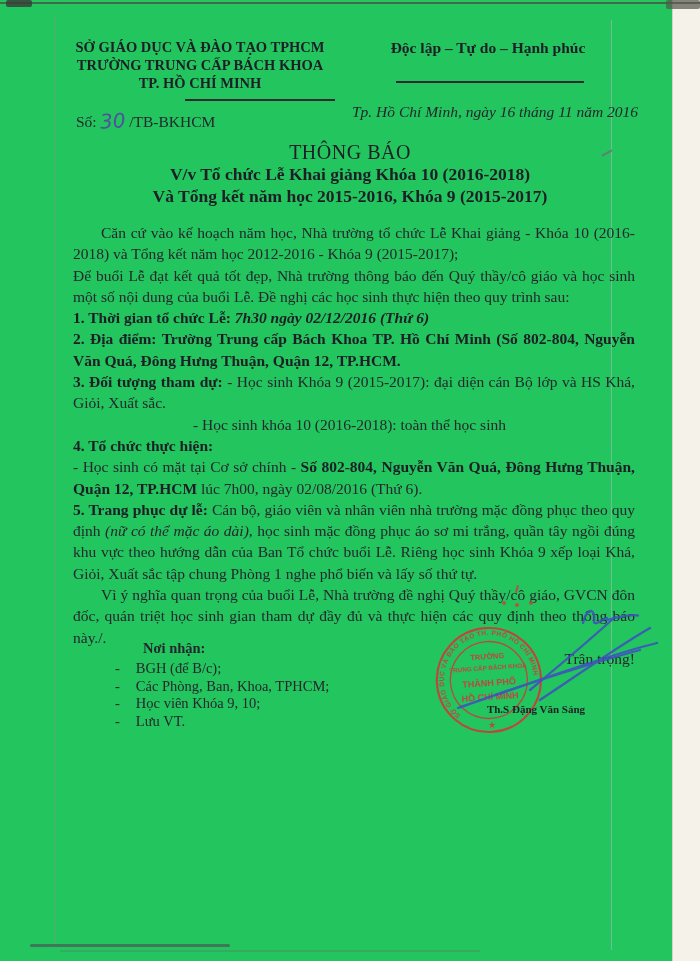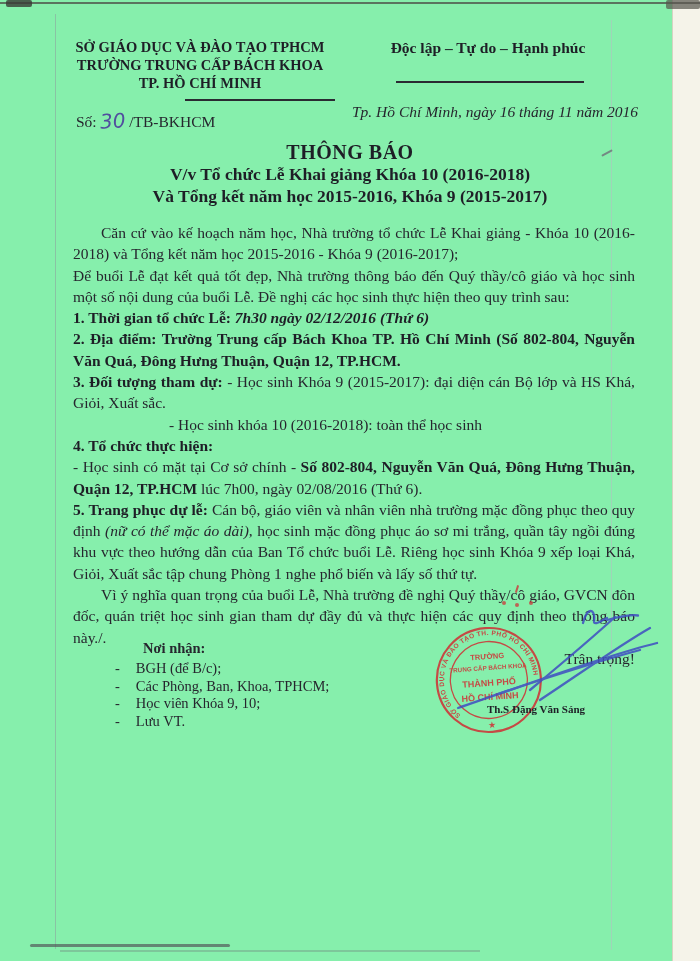--- a/index.html
+++ b/index.html
@@ -1,17 +1,17 @@
 <!DOCTYPE html>
 <html><head>
 <meta charset="utf-8">
 <style>
   html,body{margin:0;padding:0;}
   body{width:700px;height:961px;background:#d8d8d8;font-family:"Liberation Serif",serif;}
-  .page{position:relative;width:700px;height:961px;background:#86efac;overflow:hidden;color:#26262e;}
+  .page{position:relative;width:700px;height:961px;background:#22c55e;overflow:hidden;color:#26262e;}
   
   .scan-strip-right{position:absolute;top:0;right:0;width:27px;height:961px;background:#f5f3e9;border-left:1px solid #d6d2c2;}
   .scan-topline{position:absolute;top:2px;left:0;width:700px;height:2px;background:#4b4b46;opacity:.75;}
   .scan-blob-tl{position:absolute;top:0;left:6px;width:26px;height:7px;background:#3a3a36;opacity:.8;border-radius:2px;}
   .scan-blob-tr{position:absolute;top:0;right:0;width:34px;height:9px;background:#55544c;opacity:.7;border-radius:2px;}
   .fold-left{position:absolute;top:14px;left:55px;width:1px;height:935px;background:#8f8f9b;opacity:.45;}
   .fold-right{position:absolute;top:20px;left:611px;width:1px;height:930px;background:#b9b9c4;opacity:.5;}
   .scan-smudge-b1{position:absolute;top:944px;left:30px;width:200px;height:3px;background:#4f4f55;opacity:.65;border-radius:2px;}
   .scan-smudge-b2{position:absolute;top:950px;left:60px;width:420px;height:2px;background:#6a6a72;opacity:.3;}
   .pen-speck{position:absolute;top:152px;left:601px;width:12px;height:2px;background:#6f6f78;opacity:.8;transform:rotate(-28deg);border-radius:1px;}
@@ -22,28 +22,28 @@
   .hdr-right{position:absolute;top:38px;left:340px;width:296px;text-align:center;color:#1e1e26;}
   .hdr-right .l1{font-weight:bold;font-size:14.5px;line-height:18px;}
   .hdr-right .l2{font-weight:bold;font-size:15.5px;line-height:19px;}
   .hdr-right-underline{position:absolute;top:81px;left:396px;width:188px;height:2px;background:#2a2a32;}
   .so-line{position:absolute;top:108px;left:76px;font-size:15.5px;}
   .so-num{display:inline-block;font-family:"DejaVu Sans",sans-serif;font-style:italic;font-size:20px;color:#514f9e;transform:rotate(-4deg);margin:0 4px 0 3px;position:relative;top:1px;}
   .date-line{position:absolute;top:103px;left:350px;width:290px;text-align:center;font-style:italic;font-size:15.5px;}
 
   
   .title-block{position:absolute;top:140px;left:0;width:700px;text-align:center;color:#1e1e26;}
-  .title-main{font-weight:bold;font-size:20px;line-height:24px;letter-spacing:.5px;}
+  .title-main{font-weight:normal;font-size:20px;line-height:24px;letter-spacing:.5px;}
   .title-sub{font-weight:bold;font-size:17.5px;line-height:21.5px;}
 
   
   .doc-body{position:absolute;top:222px;left:73px;width:562px;font-size:15.5px;line-height:21.3px;color:#26262e;}
   .para{margin:0;text-align:justify;}
   .para.indent{text-indent:28px;}
-  .para.item10{margin-left:96px;text-align:left;}
+  .para.item10{margin-left:120px;text-align:left;}
   .para.signoff{text-indent:18px;text-align:right;}
   .b{font-weight:bold;color:#1e1e26;}
   .i{font-style:italic;}
 
   
   .recipients{position:absolute;top:640px;left:95px;font-size:14.5px;color:#26262e;}
   .recipients .label{font-weight:bold;font-size:14.5px;margin-bottom:3px;margin-left:48px;}
   .recipients ul{list-style:none;margin:0;padding:0 0 0 20px;}
   .recipients li{display:flex;gap:16px;line-height:17.5px;}
 
@@ -90,21 +90,21 @@
 
   <div class="date-line">Tp. Hồ Chí Minh, ngày 16 tháng 11 năm 2016</div>
 
   <div class="title-block">
     <div class="title-main">THÔNG BÁO</div>
     <div class="title-sub">V/v Tổ chức Lễ Khai giảng Khóa 10 (2016-2018)</div>
     <div class="title-sub">Và Tổng kết năm học 2015-2016, Khóa 9 (2015-2017)</div>
   </div>
 
   <div class="doc-body">
-      <p class="para indent"><span>Căn cứ vào kế hoạch năm học, Nhà trường tổ chức Lễ Khai giảng - Khóa 10 (2016-2018) và Tổng kết năm học 2015-2016 - Khóa 9 (2016-2017);</span></p>
+      <p class="para indent"><span>Căn cứ vào kế hoạch năm học, Nhà trường tổ chức Lễ Khai giảng - Khóa 10 (2016-2018) và Tổng kết năm học 2012-2016 - Khóa 9 (2015-2017);</span></p>
       <p class="para"><span>Để buổi Lễ đạt kết quả tốt đẹp, Nhà trường thông báo đến Quý thầy/cô giáo và học sinh một số nội dung của buổi Lễ. Đề nghị các học sinh thực hiện theo quy trình sau:</span></p>
       <p class="para"><span class="b">1. Thời gian tổ chức Lễ: </span><span class="b i">7h30 ngày 02/12/2016 (Thứ 6)</span></p>
       <p class="para"><span class="b">2. Địa điểm: Trường Trung cấp Bách Khoa TP. Hồ Chí Minh (Số 802-804, Nguyễn Văn Quá, Đông Hưng Thuận, Quận 12, TP.HCM.</span></p>
       <p class="para"><span class="b">3. Đối tượng tham dự: </span><span>- Học sinh Khóa 9 (2015-2017): đại diện cán Bộ lớp và HS Khá, Giỏi, Xuất sắc.</span></p>
       <p class="para item10"><span>- Học sinh khóa 10 (2016-2018): toàn thể học sinh</span></p>
       <p class="para"><span class="b">4. Tổ chức thực hiện:</span></p>
       <p class="para"><span>- Học sinh có mặt tại Cơ sở chính - </span><span class="b">Số 802-804, Nguyễn Văn Quá, Đông Hưng Thuận, Quận 12, TP.HCM</span><span> lúc 7h00, ngày 02/08/2016 (Thứ 6).</span></p>
       <p class="para"><span class="b">5. Trang phục dự lễ: </span><span>Cán bộ, giáo viên và nhân viên nhà trường mặc đồng phục theo quy định </span><span class="i">(nữ có thể mặc áo dài)</span><span>, học sinh mặc đồng phục áo sơ mi trắng, quần tây ngồi đúng khu vực theo hướng dẫn của Ban Tổ chức buổi Lễ. Riêng học sinh Khóa 9 xếp loại Khá, Giỏi, Xuất sắc tập chung Phòng 1 nghe phổ biến và lấy số thứ tự.</span></p>
       <p class="para indent"><span>Vì ý nghĩa quan trọng của buổi Lễ, Nhà trường đề nghị Quý thầy/cô giáo, GVCN đôn đốc, quán triệt học sinh gian tham dự đầy đủ và thực hiện các quy định theo thông báo này./.</span></p>
       <p class="para signoff"><span>Trân trọng!</span></p>

